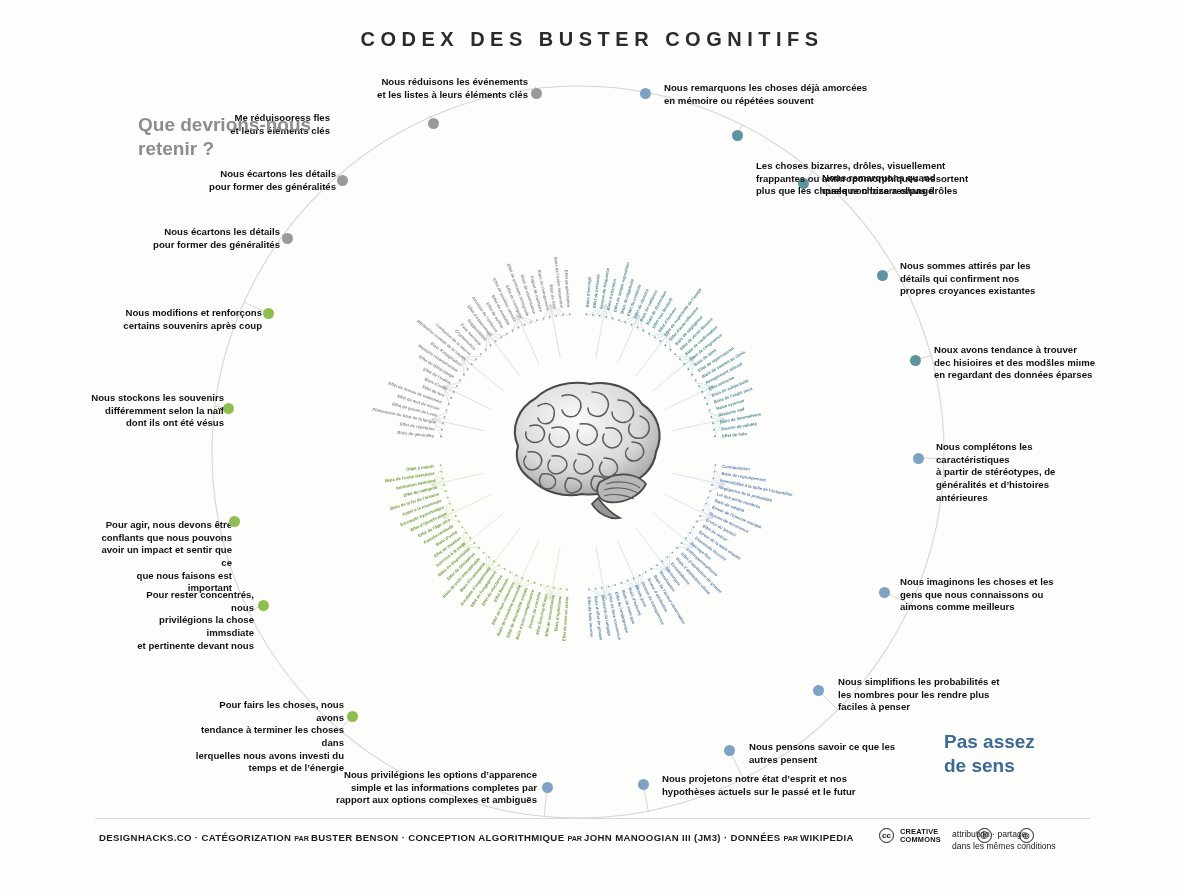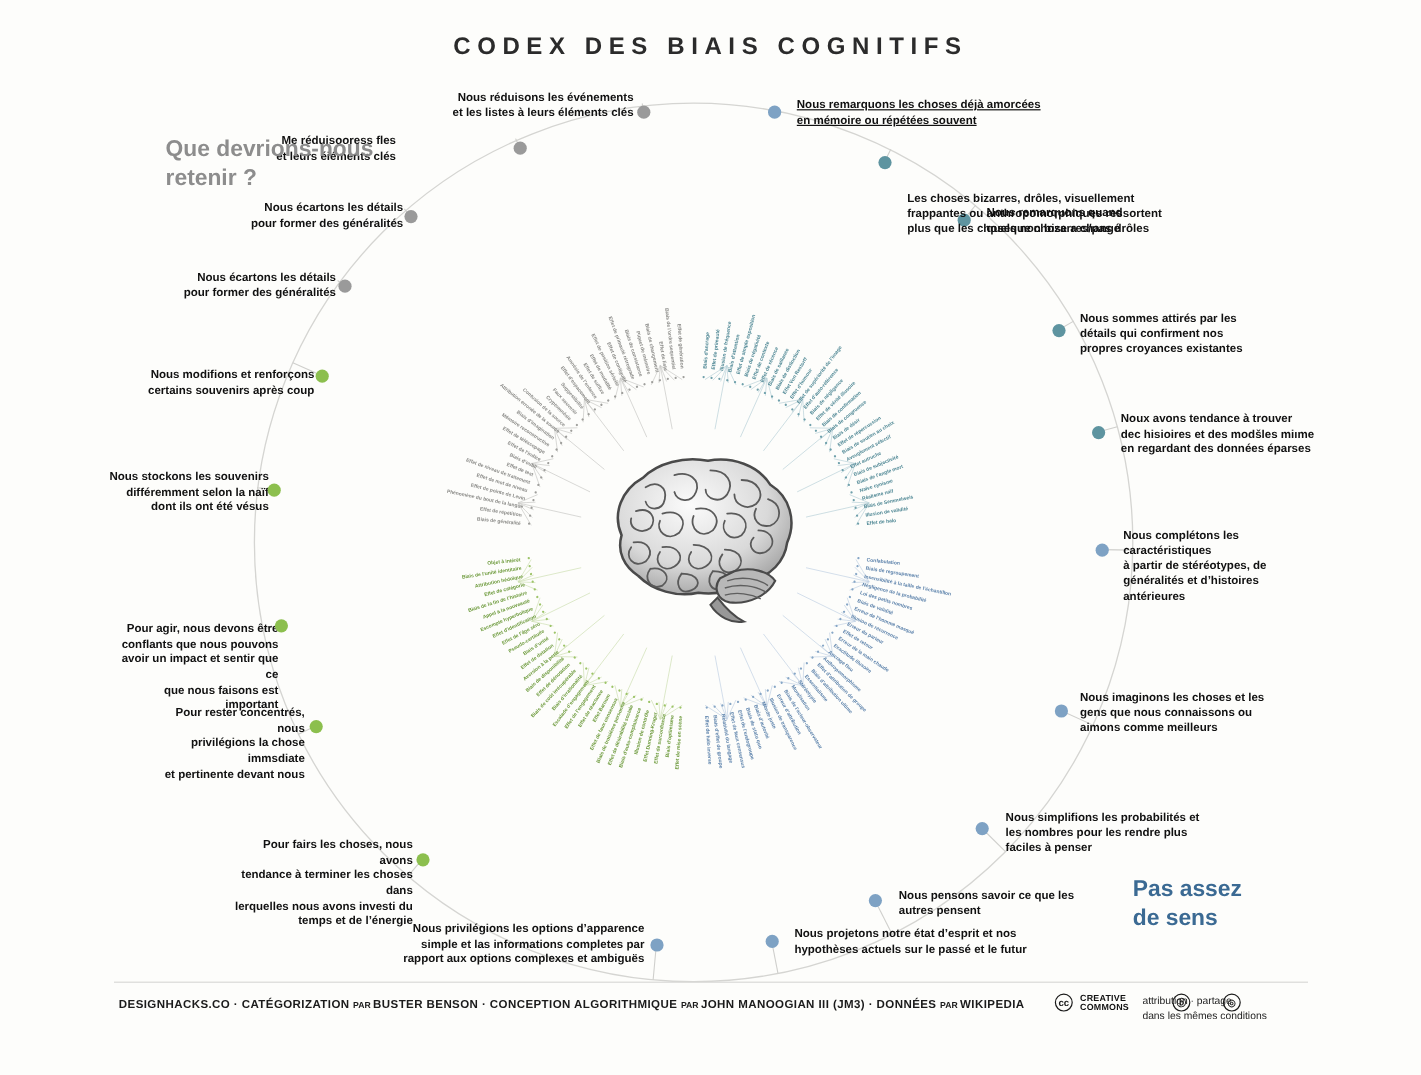--- a/index.html
+++ b/index.html
@@ -104,21 +104,21 @@
     border:1.2px solid #1b1b1b;
     display:flex;align-items:center;justify-content:center;
     font-size:8px;font-weight:bold;color:#1b1b1b;margin-left:24px;
   }
 </style>
 </head>
 <body>
 
 <div id="stage">
 
-  <div class="title">CODEX DES BIAIS COGNITIFS</div>
+  <div class="title">CODEX DES BUSTER COGNITIFS</div>
 
   <svg class="wheel" viewBox="0 0 1184 896">
     <circle class="ring" cx="578" cy="452" r="366"></circle>
     <g id="fans">
         <path d="M595.8 357.7 L605.8 304.6" class="fan fan-teal"></path>
         <path d="M605.8 304.6 Q596.6 310.5 587.5 316.3" class="fan fan-teal"></path>
         <path d="M605.8 304.6 Q599.9 310.8 594.0 316.9" class="fan fan-teal"></path>
         <path d="M605.8 304.6 Q603.1 311.2 600.5 317.9" class="fan fan-teal"></path>
         <path d="M605.8 304.6 Q606.3 311.9 606.9 319.1" class="fan fan-teal"></path>
         <path d="M605.8 304.6 Q609.5 312.6 613.3 320.7" class="fan fan-teal"></path>
@@ -872,21 +872,21 @@
 détails qui confirment nos
 propres croyances existantes</div>
       <div class="dot teal" style="left: 877px; top: 270px;"></div>
       <div class="callout al" style="left: 822px; top: 172px; width: 172px;">Nous remarquons quand
 quelque chose a changé</div>
       <div class="dot teal" style="left: 798px; top: 178px;"></div>
       <div class="callout al" style="left: 756px; top: 118px; width: 230px; margin-top: 42px;">Les choses bizarres, drôles, visuellement
 frappantes ou anthropomorphiques ressortent
 plus que les choses non bizarres/pas drôles</div>
       <div class="dot teal" style="left: 732px; top: 130px;"></div>
-      <div class="callout al" style="left: 664px; top: 82px; width: 236px; text-decoration: underline;">Nous remarquons les choses déjà amorcées
+      <div class="callout al" style="left: 664px; top: 82px; width: 236px;">Nous remarquons les choses déjà amorcées
 en mémoire ou répétées souvent</div>
       <div class="dot blue" style="left: 640px; top: 88px;"></div>
     </div>
 
   <div class="quad q-remember" style="color: rgb(141, 141, 141);">
       <div>Que devrions-nous</div>
       <div>retenir ?</div>
     </div>
   <div class="quad q-notenough" style="color: rgb(59, 106, 147);">
       <div>Pas assez</div>

